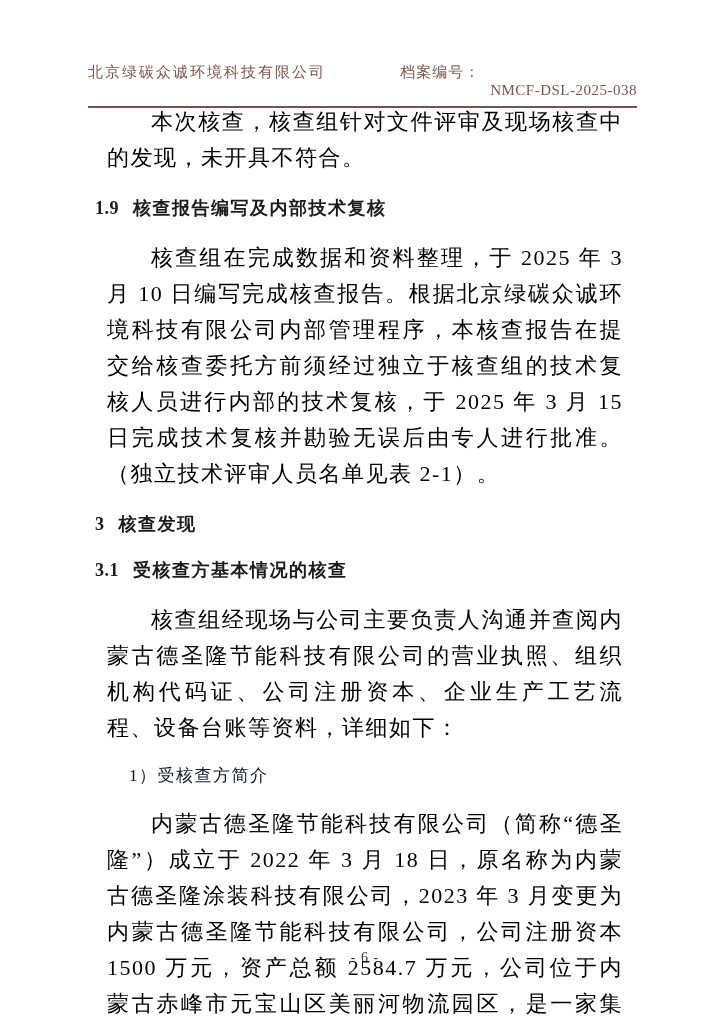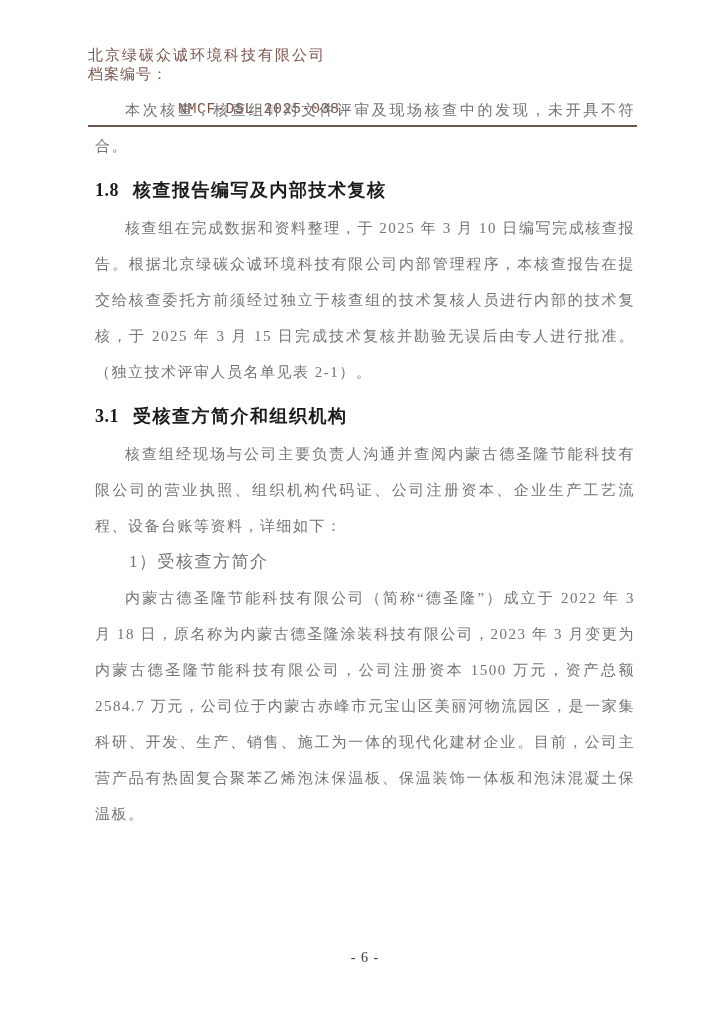--- a/index.html
+++ b/index.html
@@ -24,69 +24,67 @@
     left: 88px;
     width: 549px;
     display: flex;
     justify-content: space-between;
     align-items: baseline;
     padding-bottom: 7px;
     border-bottom: 2px solid #6d564e;
     color: #7c564c;
     font-size: 15px;
     letter-spacing: 1px;
-    flex-direction: column;
   }
   .header .company {
     letter-spacing: 2px;
   }
   .header .archive {
     display: flex;
-    align-items: flex-start;
-    font-family: Liberation Mono, monospace;
+    align-items: center;
   }
   .header .archive .label { margin-right: 10px; }
   .header .archive .number { letter-spacing: 0.5px; margin-top: 36px; }
   
   .content {
     position: absolute;
     top: 92px;
     left: 95px;
     width: 540px;
   }
   .para {
-    margin: 0;
-    font-size: 15px;
+    margin: 12px;
+    font-size: 22px;
     line-height: 36px;
     letter-spacing: 1.5px;
     text-align: justify;
     text-justify: inter-character;
     text-indent: 2em;
-    color: #737373;
+    color: #000000;
   }
   .heading {
     margin: 6px 0 0 0;
     font-size: 18px;
     line-height: 40px;
     font-weight: 700;
     color: #1b1b1b;
     letter-spacing: 1.5px;
   }
   .heading .num {
     display: inline-block;
     margin-right: 14px;
     letter-spacing: 0.5px;
   }
   .list-item {
     margin: 0;
     font-size: 17px;
     line-height: 36px;
     letter-spacing: 1.5px;
     text-indent: 2em;
-    color: #737373;
+    color: #0f172a;
   }
   
   .footer {
     position: absolute;
     bottom: 58px;
     left: 95px;
     width: 540px;
     text-align: center;
     font-size: 14px;
     letter-spacing: 1px;
@@ -104,28 +102,31 @@
       <span class="label">档案编号：</span>
       <span class="number">NMCF-DSL-2025-038</span>
     </span>
   </div>
 
   <div class="content">
 
     <p class="para">本次核查，核查组针对文件评审及现场核查中的发现，未开具不符合。</p>
 
     <h2 class="heading">
-      <span class="num">1.8</span><span>核查报告编写及内部技术复核</span>
+      <span class="num">1.9</span><span>核查报告编写及内部技术复核</span>
     </h2>
 
     <p class="para">核查组在完成数据和资料整理，于 2025 年 3 月 10 日编写完成核查报告。根据北京绿碳众诚环境科技有限公司内部管理程序，本核查报告在提交给核查委托方前须经过独立于核查组的技术复核人员进行内部的技术复核，于 2025 年 3 月 15 日完成技术复核并勘验无误后由专人进行批准。（独立技术评审人员名单见表 2-1）。</p>
 
+    <h2 class="heading">
+      <span class="num">3</span><span>核查发现</span>
+    </h2>
 
     <h2 class="heading">
-      <span class="num">3.1</span><span>受核查方简介和组织机构</span>
+      <span class="num">3.1</span><span>受核查方基本情况的核查</span>
     </h2>
 
 
     <p class="para">核查组经现场与公司主要负责人沟通并查阅内蒙古德圣隆节能科技有限公司的营业执照、组织机构代码证、公司注册资本、企业生产工艺流程、设备台账等资料，详细如下：</p>
 
     <p class="list-item">1）受核查方简介</p>
 
     <p class="para">内蒙古德圣隆节能科技有限公司（简称“德圣隆”）成立于 2022 年 3 月 18 日，原名称为内蒙古德圣隆涂装科技有限公司，2023 年 3 月变更为内蒙古德圣隆节能科技有限公司，公司注册资本 1500 万元，资产总额 2584.7 万元，公司位于内蒙古赤峰市元宝山区美丽河物流园区，是一家集科研、开发、生产、销售、施工为一体的现代化建材企业。目前，公司主营产品有热固复合聚苯乙烯泡沫保温板、保温装饰一体板和泡沫混凝土保温板。</p>
 
   </div>

